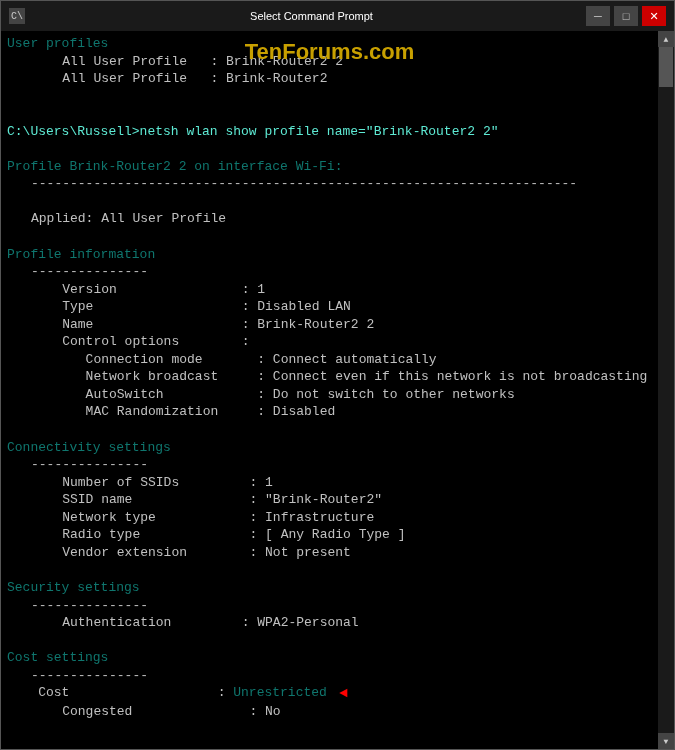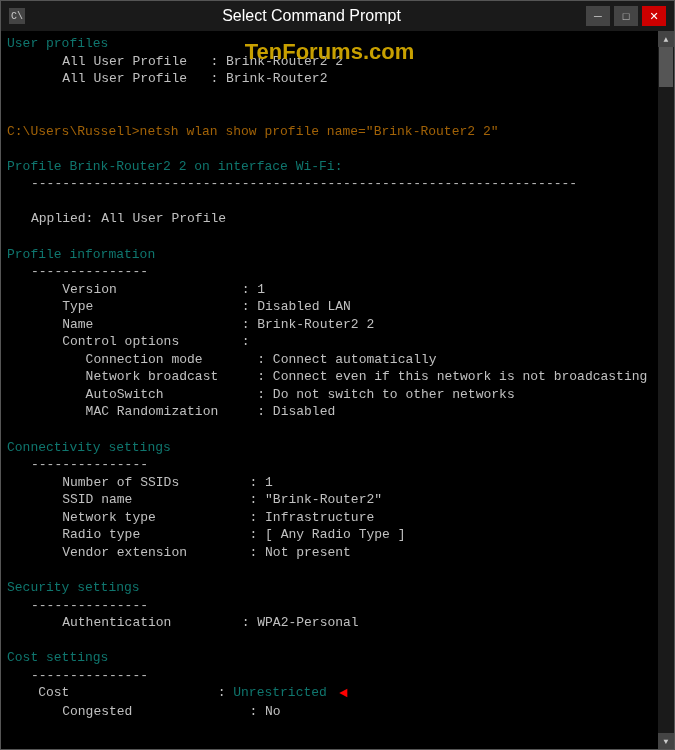--- a/index.html
+++ b/index.html
@@ -38,21 +38,21 @@
       display: flex;
       align-items: center;
       justify-content: center;
       color: #ccc;
       font-size: 10px;
     }
 
     .titlebar-title {
       color: #fff;
       font-family: 'Segoe UI', Arial, sans-serif;
-      font-size: 16px;
+      font-size: 11px;
       flex: 1;
       text-align: center;
       padding-left: 12px;
     }
 
     .titlebar-buttons {
       display: flex;
       gap: 4px;
     }
 
@@ -144,21 +144,21 @@
       pointer-events: none;
       white-space: nowrap;
       z-index: 10;
     }
 
     .line {
       white-space: pre;
       min-height: 1.35em;
     }
 
-    .cmd-text { color: #a16207; }
+    .cmd-text { color: #5eead4; }
     .section-header { color: #0f766e; }
     .label { color: #c0c0c0; margin-left: 24px; }
     .unrestricted { color: #0f766e; }
 
     .arrow-row {
       display: flex;
       align-items: flex-start;
       white-space: pre;
     }
 

